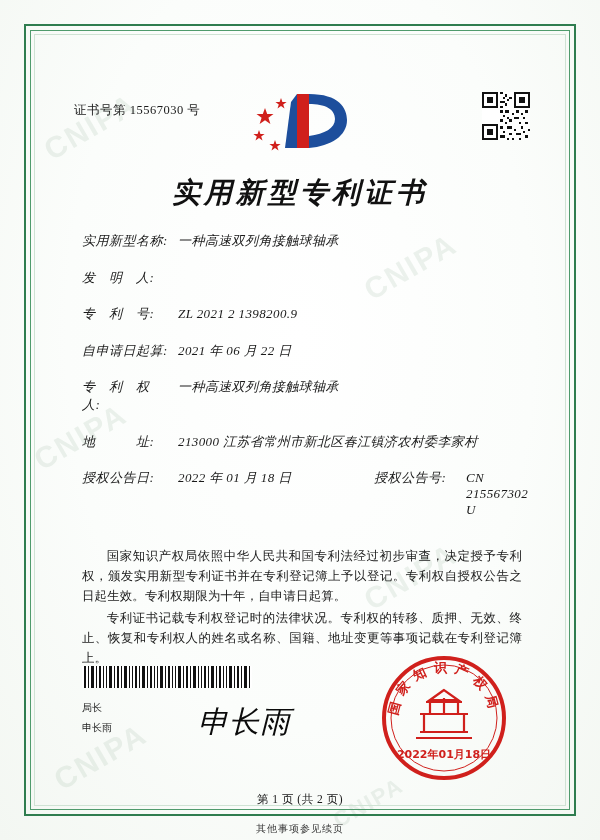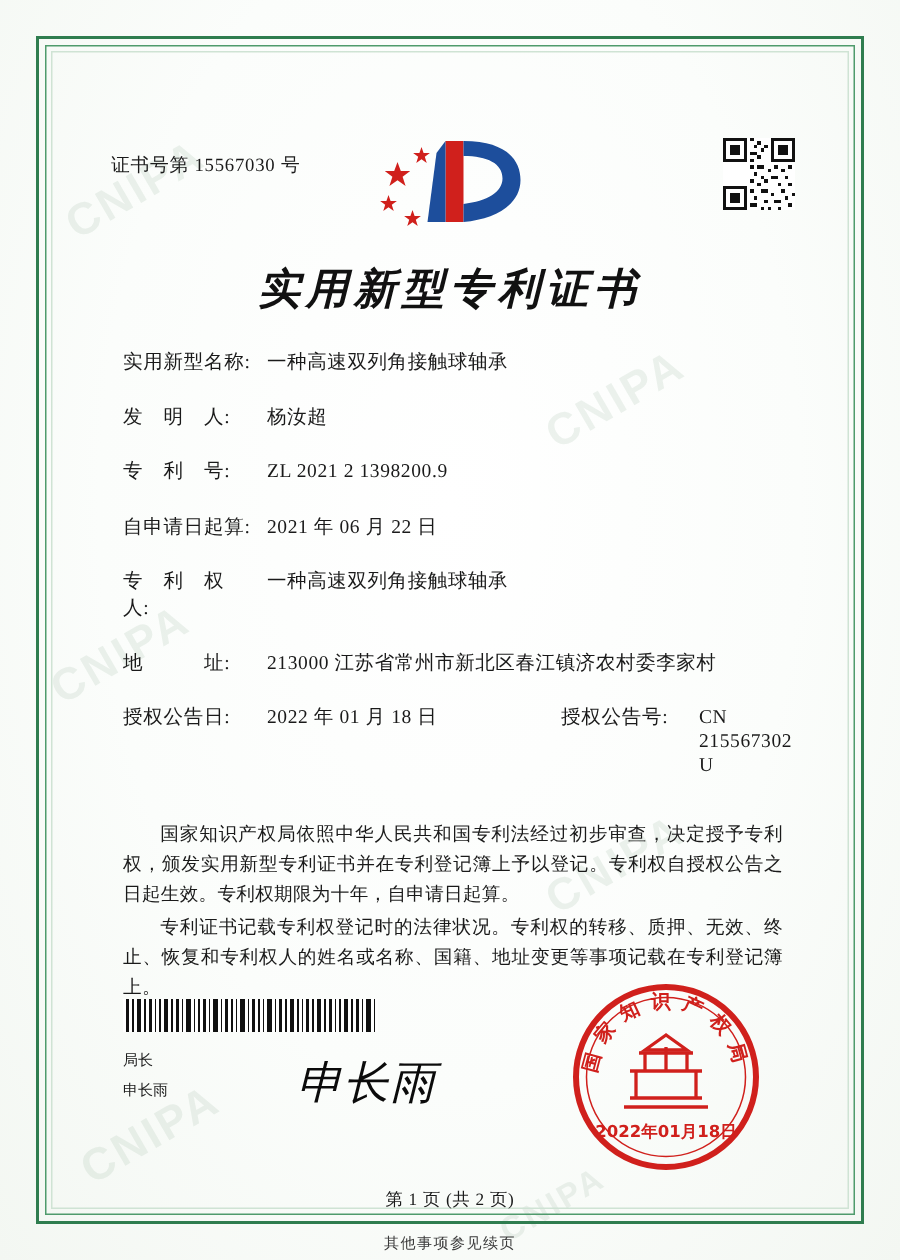--- a/index.html
+++ b/index.html
@@ -73,20 +73,21 @@
     font-weight:bold;
     font-size:28px;
     letter-spacing:4px;
     color:#111;
     font-style:italic;
   }
 
   .fields{
     position:absolute;left:48px;right:40px;top:198px;
     font-size:13px;
+    font-style:italic;
   }
   .row{
     display:flex;align-items:baseline;margin-bottom:18.5px;
   }
   .lbl{
     width:96px;flex:none;letter-spacing:0.5px;
   }
   .val{flex:1;letter-spacing:0.4px;}
   .row.two .val{flex:none;width:196px;}
   .row.two .lbl2{width:92px;flex:none;letter-spacing:0.5px;}
@@ -228,21 +229,20 @@
 
     <div class="title">实用新型专利证书</div>
 
     <div class="fields">
       <div class="row">
         <div class="lbl">实用新型名称:</div>
         <div class="val">一种高速双列角接触球轴承</div>
       </div>
       <div class="row">
         <div class="lbl">发　明　人:</div>
-        <div class="val">杨汝超</div>
       </div>
       <div class="row">
         <div class="lbl">专　利　号:</div>
         <div class="val">ZL 2021 2 1398200.9</div>
       </div>
       <div class="row">
         <div class="lbl">自申请日起算:</div>
         <div class="val">2021 年 06 月 22 日</div>
       </div>
       <div class="row">

